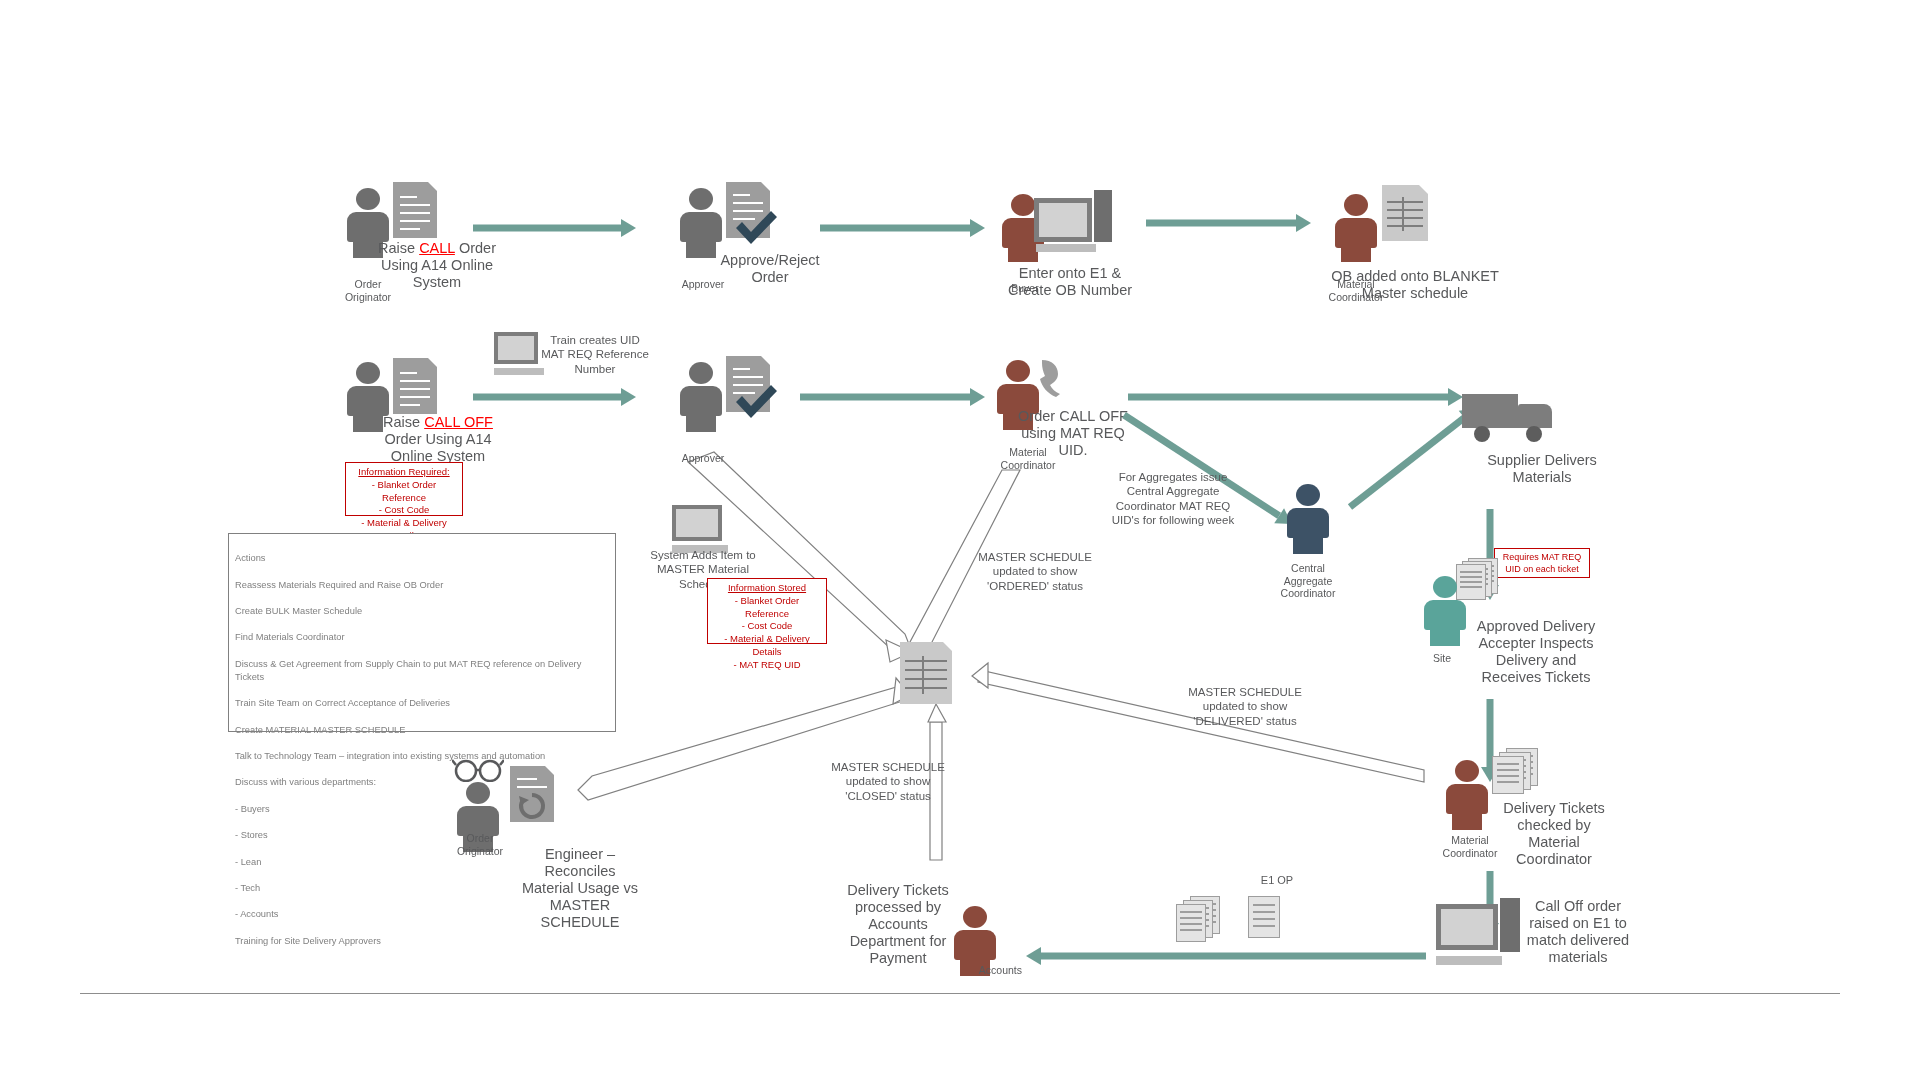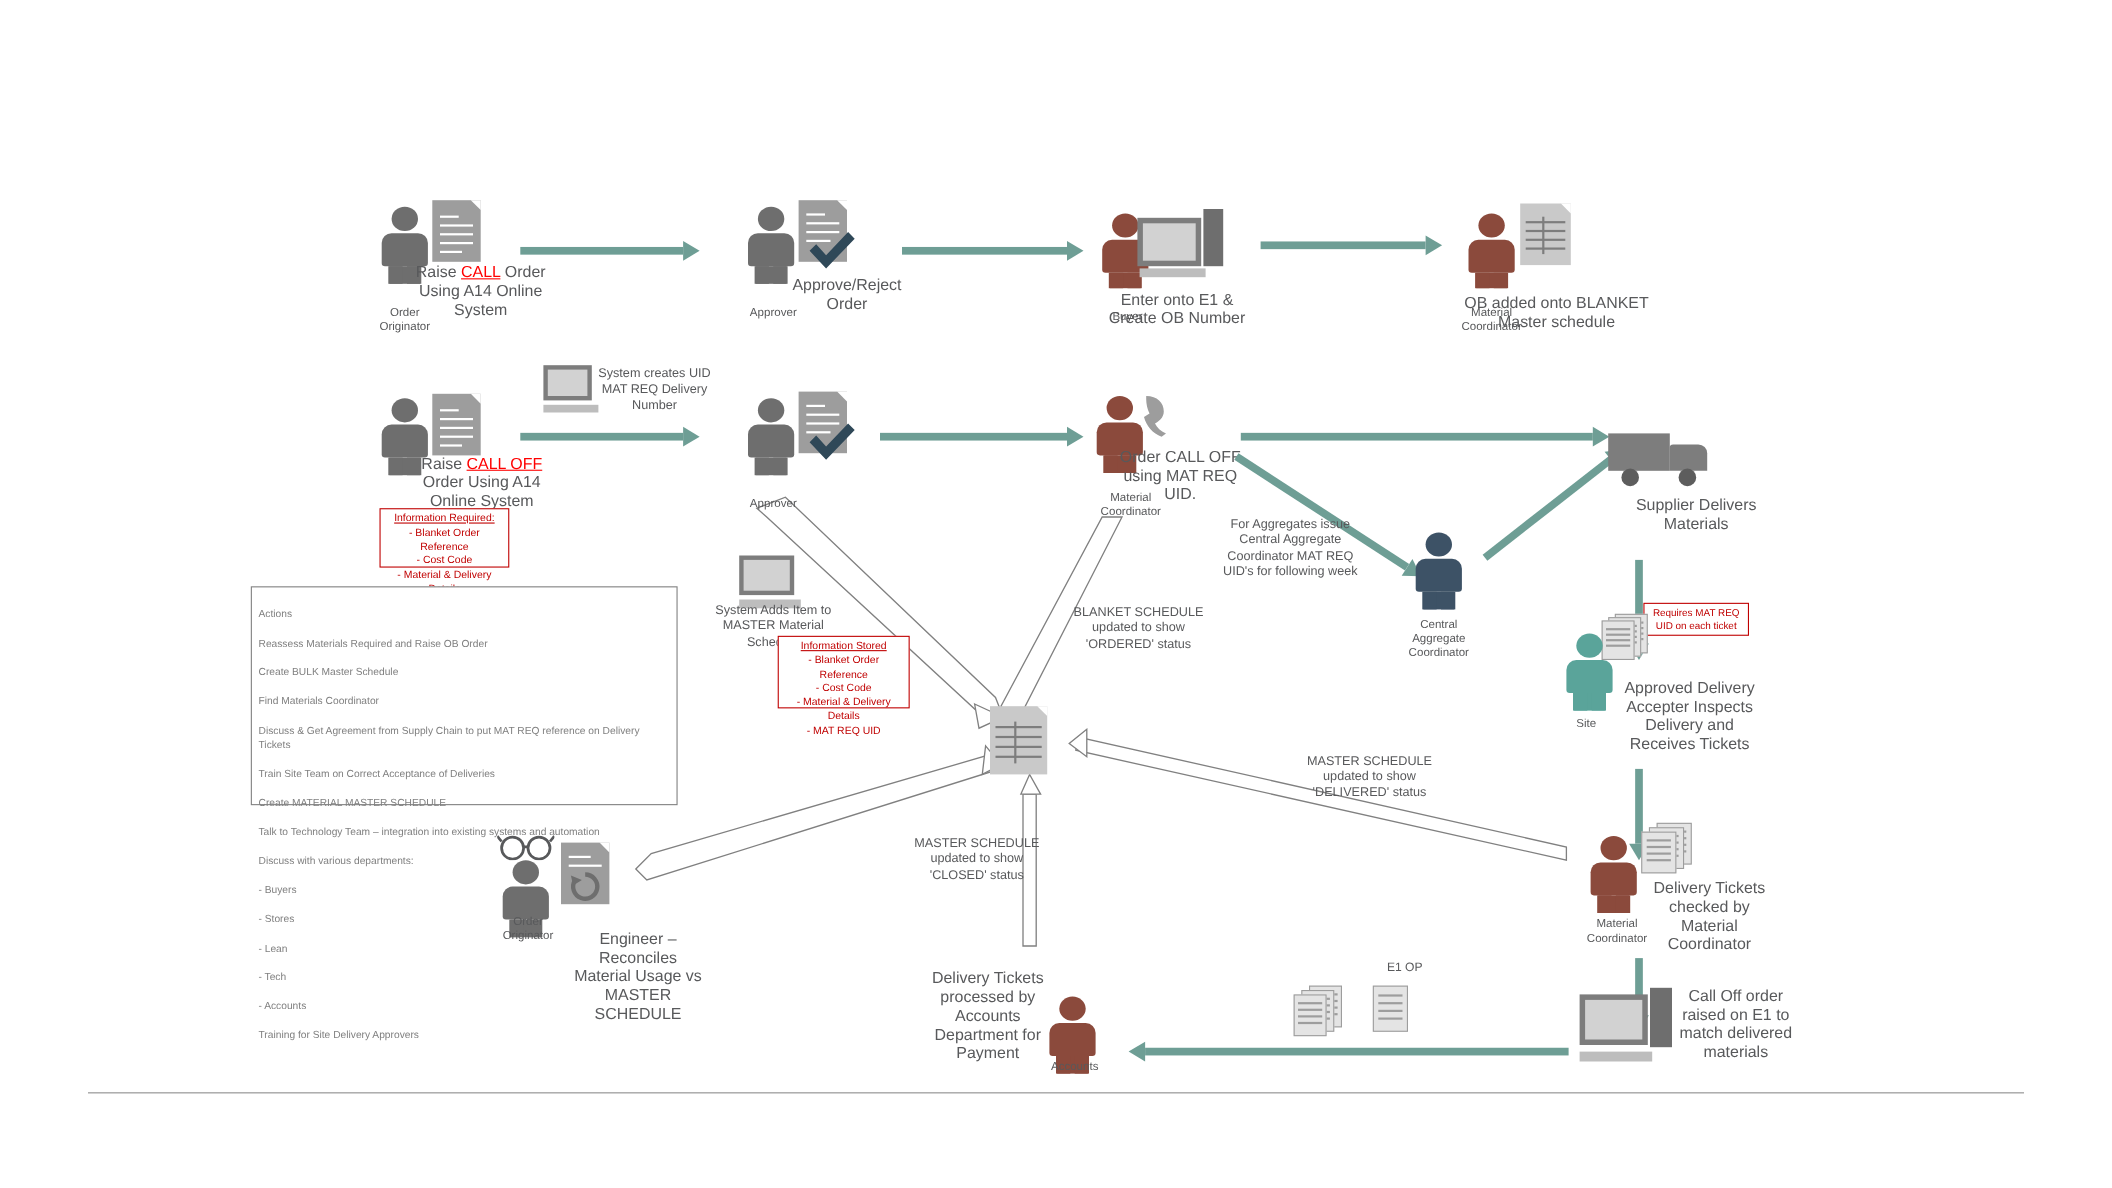--- a/index.html
+++ b/index.html
@@ -226,21 +226,21 @@
     <div>- Blanket Order Reference</div>
     <div>- Cost Code</div>
     <div>- Material &amp; Delivery Details</div>
   </div>
 
   <div class="mon" style="left:494px;top:332px;width:54px;height:46px;">
     <div class="screen" style="left:0;top:0;width:44px;height:32px;"></div>
     <div class="inner" style="left:4px;top:4px;width:36px;height:24px;"></div>
     <div class="kb" style="left:0;top:36px;width:50px;height:7px;"></div>
   </div>
-  <div class="note" style="left:540px;top:333px;width:110px;">System creates UID MAT REQ Delivery Number</div>
+  <div class="note" style="left:540px;top:333px;width:110px;">Train creates UID MAT REQ Reference Number</div>
 
   <div class="tarrow" style="left:473px;top:388px;width:163px;height:18px;">
     <div class="shaft" style="width:148px;"></div>
     <div class="headt" style="left:148px;"></div>
   </div>
 
   <div class="person" style="left:678px;top:362px;width:46px;height:70px;">
     <div class="head" style="left:11px;top:0;width:24px;height:22px;background:#6e6e6e;"></div>
     <div class="body" style="left:2px;top:24px;width:42px;height:30px;background:#6e6e6e;"></div>
     <div class="legs" style="left:8px;top:54px;width:30px;height:16px;background:#6e6e6e;"></div>
@@ -283,21 +283,21 @@
   <div class="note" style="left:648px;top:548px;width:110px;">System Adds Item to MASTER Material Schedule</div>
 
   <div class="redbox" style="left:707px;top:578px;width:120px;height:66px;">
     <u>Information Stored</u>
     <div>- Blanket Order Reference</div>
     <div>- Cost Code</div>
     <div>- Material &amp; Delivery Details</div>
     <div>- MAT REQ UID</div>
   </div>
 
-  <div class="note" style="left:970px;top:550px;width:130px;">BLANKET SCHEDULE updated to show 'ORDERED' status</div>
+  <div class="note" style="left:970px;top:550px;width:130px;">MASTER SCHEDULE updated to show 'ORDERED' status</div>
 
   <div class="actionbox" style="left:228px;top:533px;width:388px;height:199px;">
     <div>Actions</div>
     <div>Reassess Materials Required and Raise OB Order</div>
     <div>Create BULK Master Schedule</div>
     <div>Find Materials Coordinator</div>
     <div>Discuss &amp; Get Agreement from Supply Chain to put MAT REQ reference on Delivery Tickets</div>
     <div>Train Site Team on Correct Acceptance of Deliveries</div>
     <div>Create MATERIAL MASTER SCHEDULE</div>
     <div>Talk to Technology Team – integration into existing systems and automation</div>
@@ -463,21 +463,21 @@
       <div class="l" style="top:21px;"></div>
         <div class="l" style="top:28px;"></div>
     </div>
   </div>
 
   <div class="person" style="left:952px;top:906px;width:46px;height:70px;">
     <div class="head" style="left:11px;top:0;width:24px;height:22px;background:#8b4a3c;"></div>
     <div class="body" style="left:2px;top:24px;width:42px;height:30px;background:#8b4a3c;"></div>
     <div class="legs" style="left:8px;top:54px;width:30px;height:16px;background:#8b4a3c;"></div>
   </div>
-  <div class="role" style="left:932px;top:964px;width:90px;">Accounts</div>
+  <div class="role" style="left:932px;top:964px;width:90px;text-align:right;">Accounts</div>
   <div class="lbl big" style="left:840px;top:882px;width:116px;">Delivery Tickets processed by Accounts Department for Payment</div>
 
   <div class="note" style="left:828px;top:760px;width:120px;">MASTER SCHEDULE updated to show 'CLOSED' status</div>
 
   <div class="note" style="left:1180px;top:685px;width:130px;">MASTER SCHEDULE updated to show 'DELIVERED' status</div>
 
   <div class="doc" style="left:900px;top:642px;width:52px;height:62px;background:#c9c9c9;">
     <div class="fold"></div>
     <div class="ln" style="left:5px;top:18px;width:42px;height:2px;background:#7d7d7d;"></div>
     <div class="ln" style="left:5px;top:27px;width:42px;height:2px;background:#7d7d7d;"></div>

